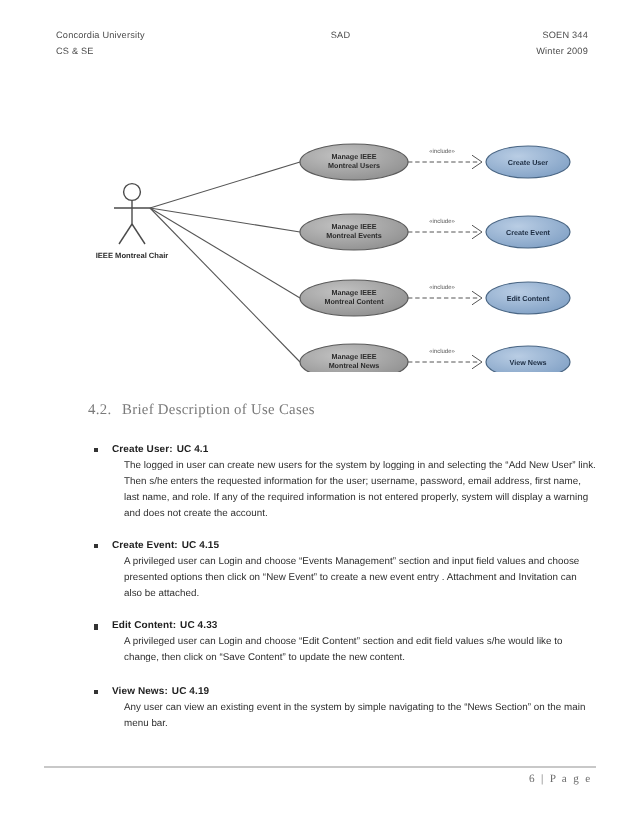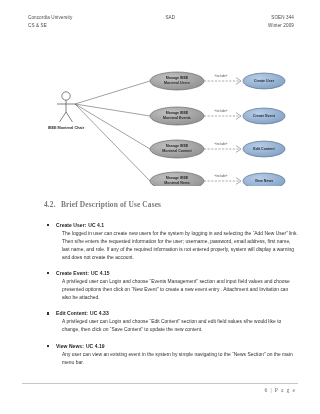--- a/index.html
+++ b/index.html
@@ -83,21 +83,20 @@
   
   .section-heading {
     position: absolute;
     left: 44px;
     top: 200px;
     width: 250px;
     font-family: "Liberation Serif", serif;
     font-size: 7.4px;
     color: #7a7a7a;
     letter-spacing: 0.15px;
-    font-weight: bold;
   }
   .section-heading .num {
     display: inline-block;
     width: 17px;
   }
 
   
   .uc-list {
     position: absolute;
     left: 46px;

